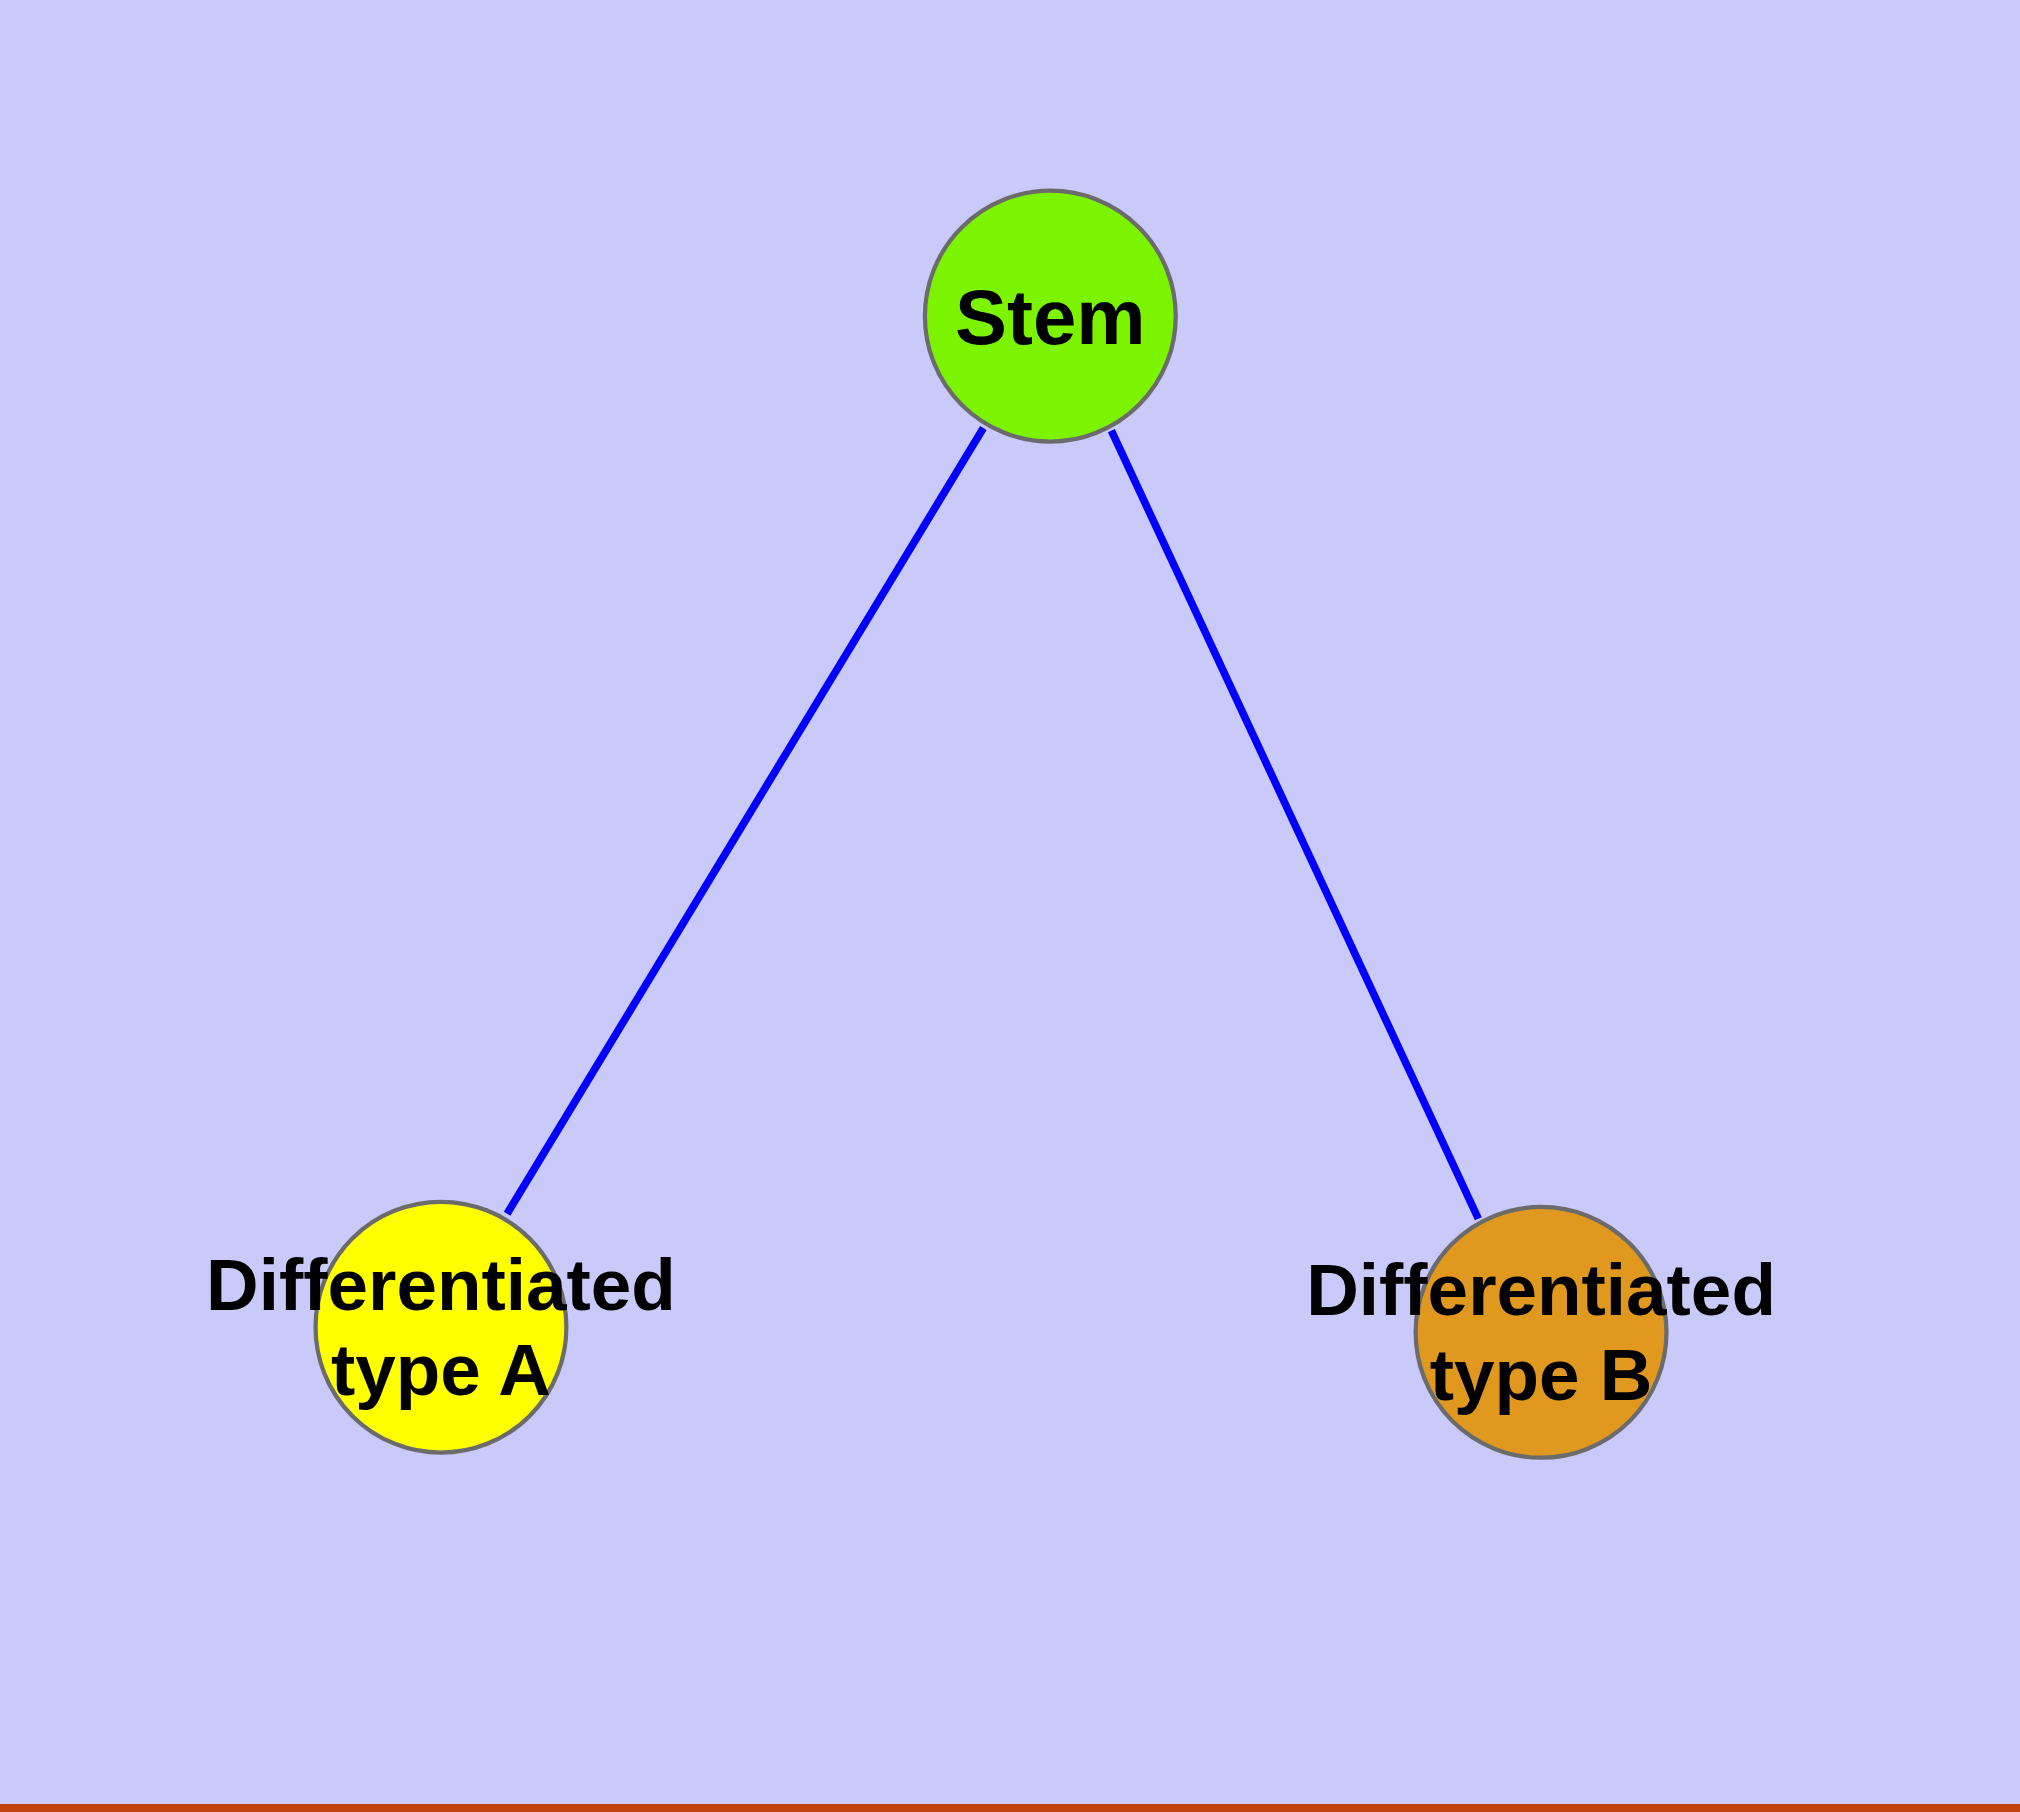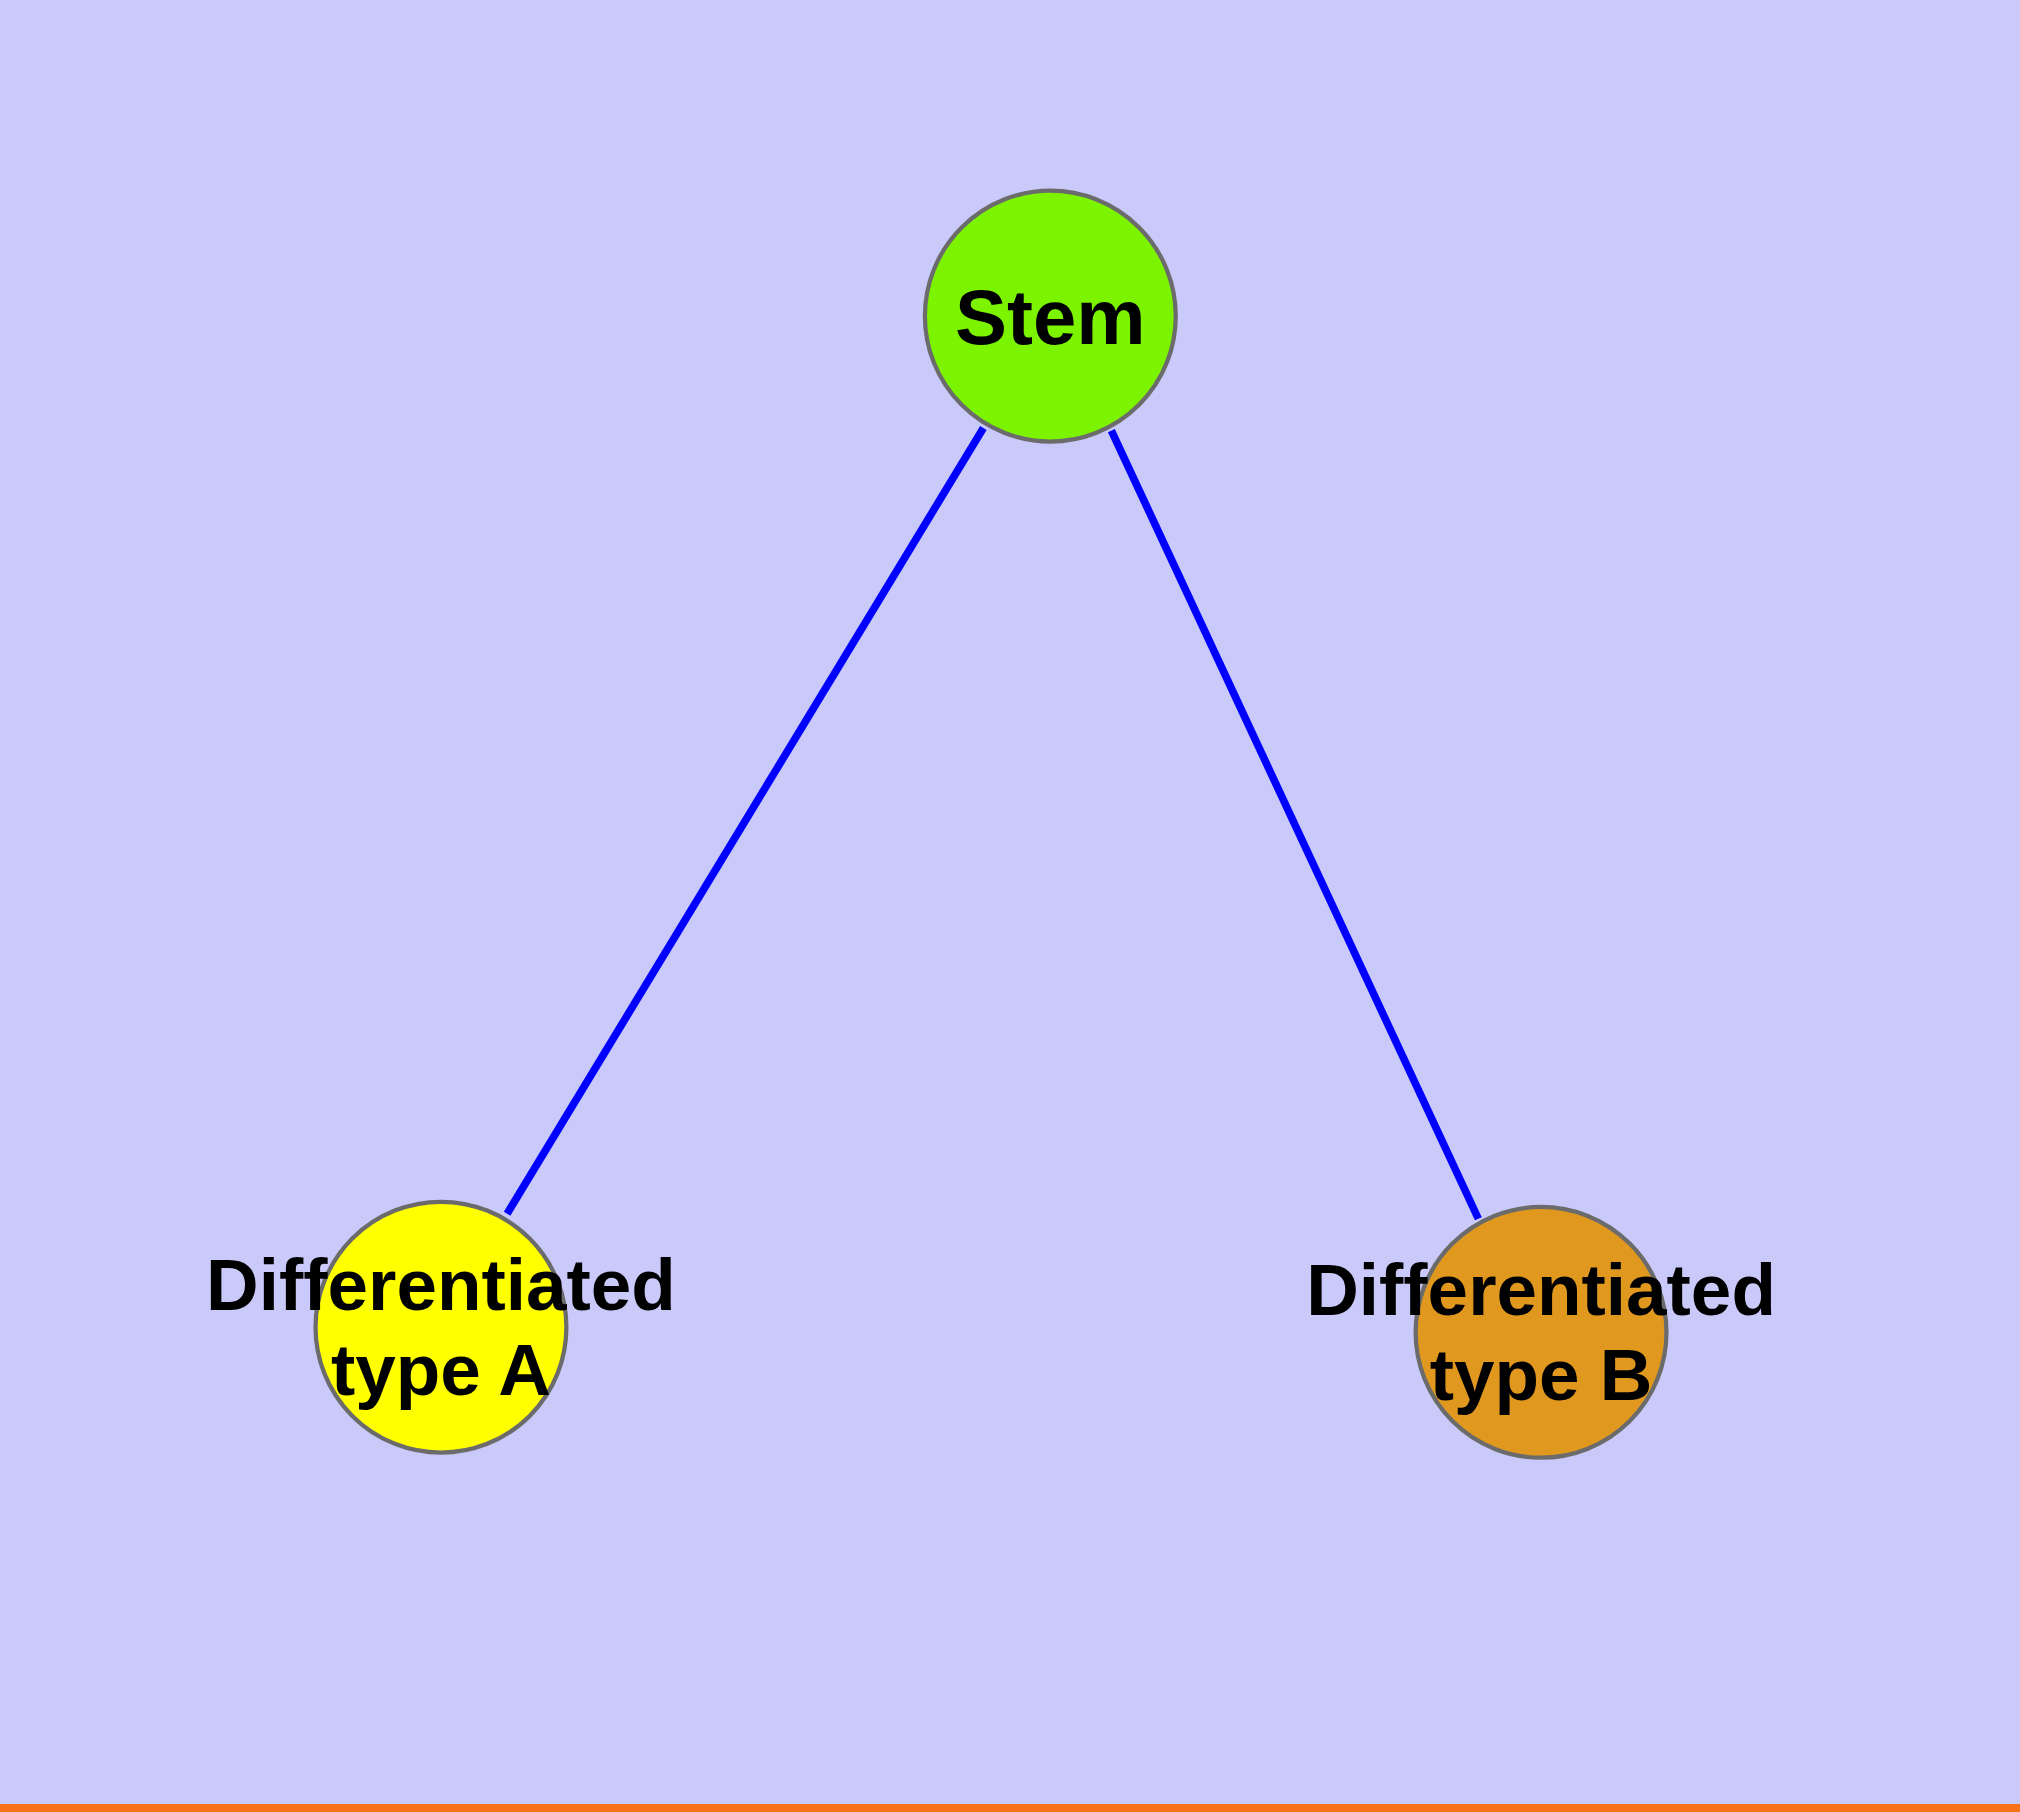--- a/index.html
+++ b/index.html
@@ -4,21 +4,21 @@
 <style>
   html, body {
     margin: 0;
     padding: 0;
     background: #ffffff;
   }
   #canvas {
     position: relative;
     width: 2021px;
     height: 1812px;
-    background: #f97316;
+    background: #c2410c;
     overflow: hidden;
     font-family: "Liberation Sans", sans-serif;
   }
   #plot-area {
     position: absolute;
     left: 0;
     top: 0;
     width: 2021px;
     height: 1804px;
     background: #c9c9fa;

